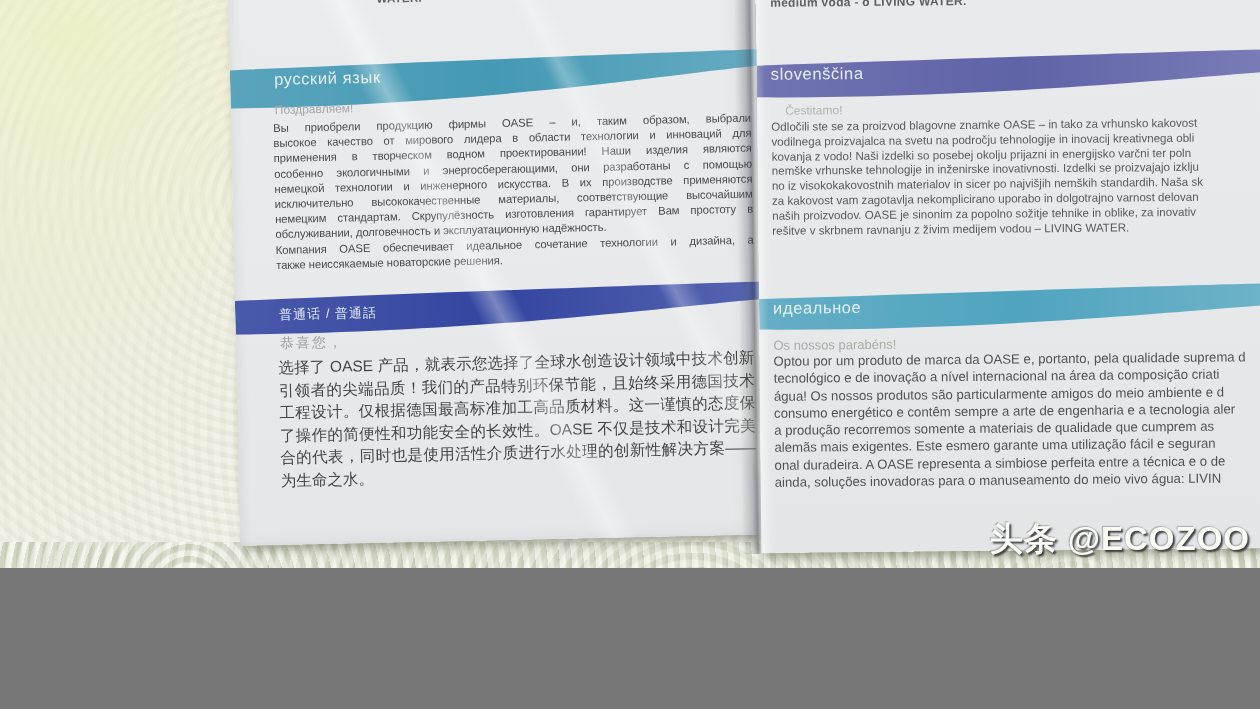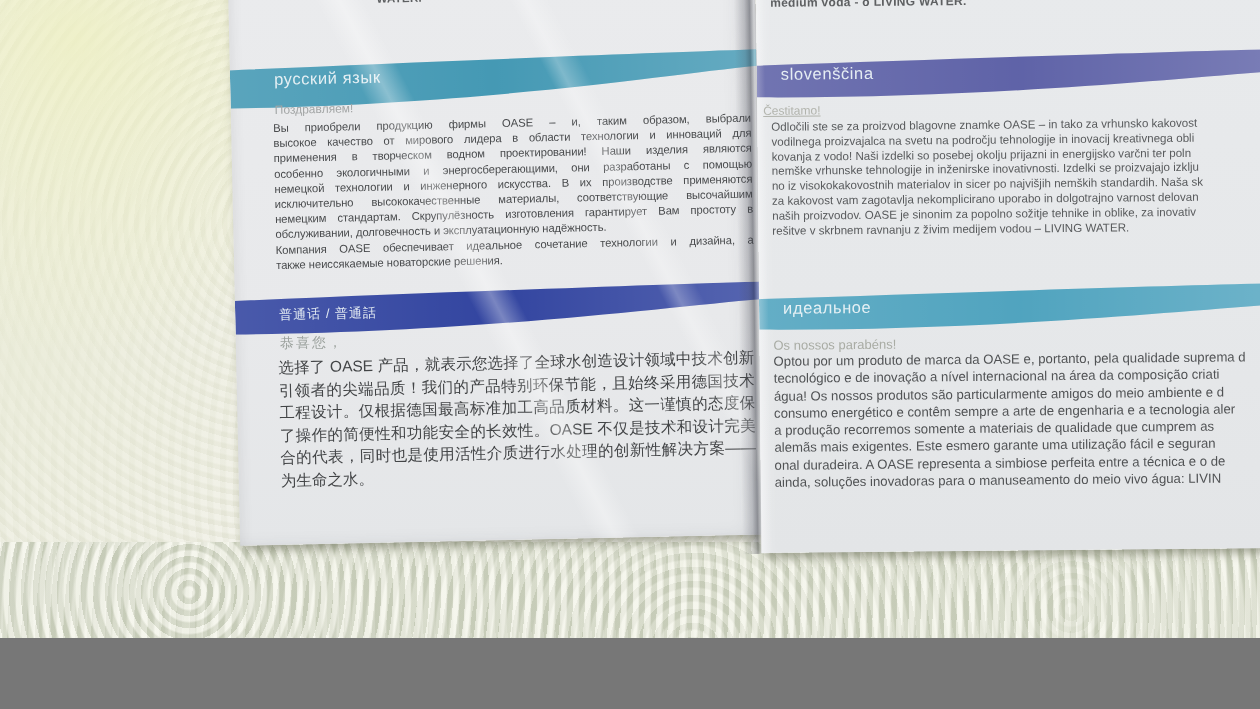--- a/index.html
+++ b/index.html
@@ -1,17 +1,17 @@
 <!DOCTYPE html>
 <html><head>
 <meta charset="utf-8">
 <style>
   html,body{margin:0;padding:0;background:#777;}
   .scene{
-    position:relative;width:1260px;height:638px;overflow:hidden;
+    position:relative;width:1260px;height:568px;overflow:hidden;
     font-family:"Liberation Sans","DejaVu Sans",sans-serif;
     background-color:#edece3;
     background-image:
       radial-gradient(circle at 6% 6%, rgba(238,240,196,0.85), rgba(238,240,196,0) 24%),
       radial-gradient(circle at 2% 55%, rgba(233,235,214,0.8), rgba(233,235,214,0) 30%),
       repeating-radial-gradient(circle at 22% 35%, rgba(255,255,255,0.28) 0 5px, rgba(212,214,196,0.22) 7px 11px),
       repeating-radial-gradient(circle at 68% 75%, rgba(255,255,255,0.22) 0 6px, rgba(206,210,190,0.2) 8px 13px);
   }
   .fabric-bottom{
     position:absolute;left:0;top:542px;width:1260px;height:167px;z-index:1;
@@ -47,30 +47,30 @@
   }
   .frag{position:absolute;color:#5e6062;font-size:11.5px;font-weight:bold;letter-spacing:0.3px;}
   .frag-l{left:148px;top:10px;}
   .frag-c{left:14px;top:6px;font-size:12px;}
   .bar-wrap{position:absolute;left:0;right:0;}
   .bar-wrap svg{position:absolute;left:0;top:0;width:100%;height:100%;display:block;}
   .bar-label{
     position:absolute;left:44px;top:11px;color:rgba(236,243,247,0.95);
     font-size:16.5px;letter-spacing:0.6px;
   }
-  .page-right .bar-label{left:24px;}
+  .page-right .bar-label{left:14px;}
   .cn-label{font-size:13px;letter-spacing:1px;top:14px;}
   .ru-bar{top:74px;height:52px;}
   .cn-bar{top:307px;height:48px;}
   .sl-bar{top:64px;height:50px;}
   .pt-bar{top:298px;height:48px;}
   .greet{position:absolute;font-size:12px;}
   .ru-greet{left:44px;top:118px;color:#a3a6a6;}
   .cn-greet{left:44px;top:350px;color:#9da39f;font-size:14px;letter-spacing:2px;}
-  .sl-greet{left:6px;top:114px;color:#b2b4ad;text-decoration:underline;}
+  .sl-greet{left:28px;top:114px;color:#b2b4ad;}
   .pt-greet{left:14px;top:348px;color:#a9aca4;font-size:13px;}
   .lines{position:absolute;}
   .ln{overflow:hidden;}
   .jln{text-align:justify;text-align-last:justify;}
   .ln-end{text-align-last:left;}
   .ru-lines{left:42px;top:136px;width:478px;font-size:11.3px;color:#4a4c4e;letter-spacing:-0.1px;}
   .ru-lines .ln{height:15.2px;line-height:15.2px;}
   .cn-lines{left:42px;top:372px;width:476px;font-size:15.5px;color:#434547;}
   .cn-lines .ln{height:22.6px;line-height:22.6px;text-justify:inter-character;}
   .sl-lines{left:14px;top:130px;width:560px;font-size:11.6px;color:#595b5d;}
@@ -181,13 +181,14 @@
         <div class="ln">água! Os nossos produtos são particularmente amigos do meio ambiente e d</div>
         <div class="ln">consumo energético e contêm sempre a arte de engenharia e a tecnologia aler</div>
         <div class="ln">a produção recorremos somente a materiais de qualidade que cumprem as</div>
         <div class="ln">alemãs mais exigentes. Este esmero garante uma utilização fácil e seguran</div>
         <div class="ln">onal duradeira. A OASE representa a simbiose perfeita entre a técnica e o de</div>
         <div class="ln ln-end">ainda, soluções inovadoras para o manuseamento do meio vivo água: LIVIN</div>
       </div>
   </div>
 
   <div class="fold"></div>
+  <div class="watermark">头条 @ECOZOO</div>
 </div>
 
 </body></html>

